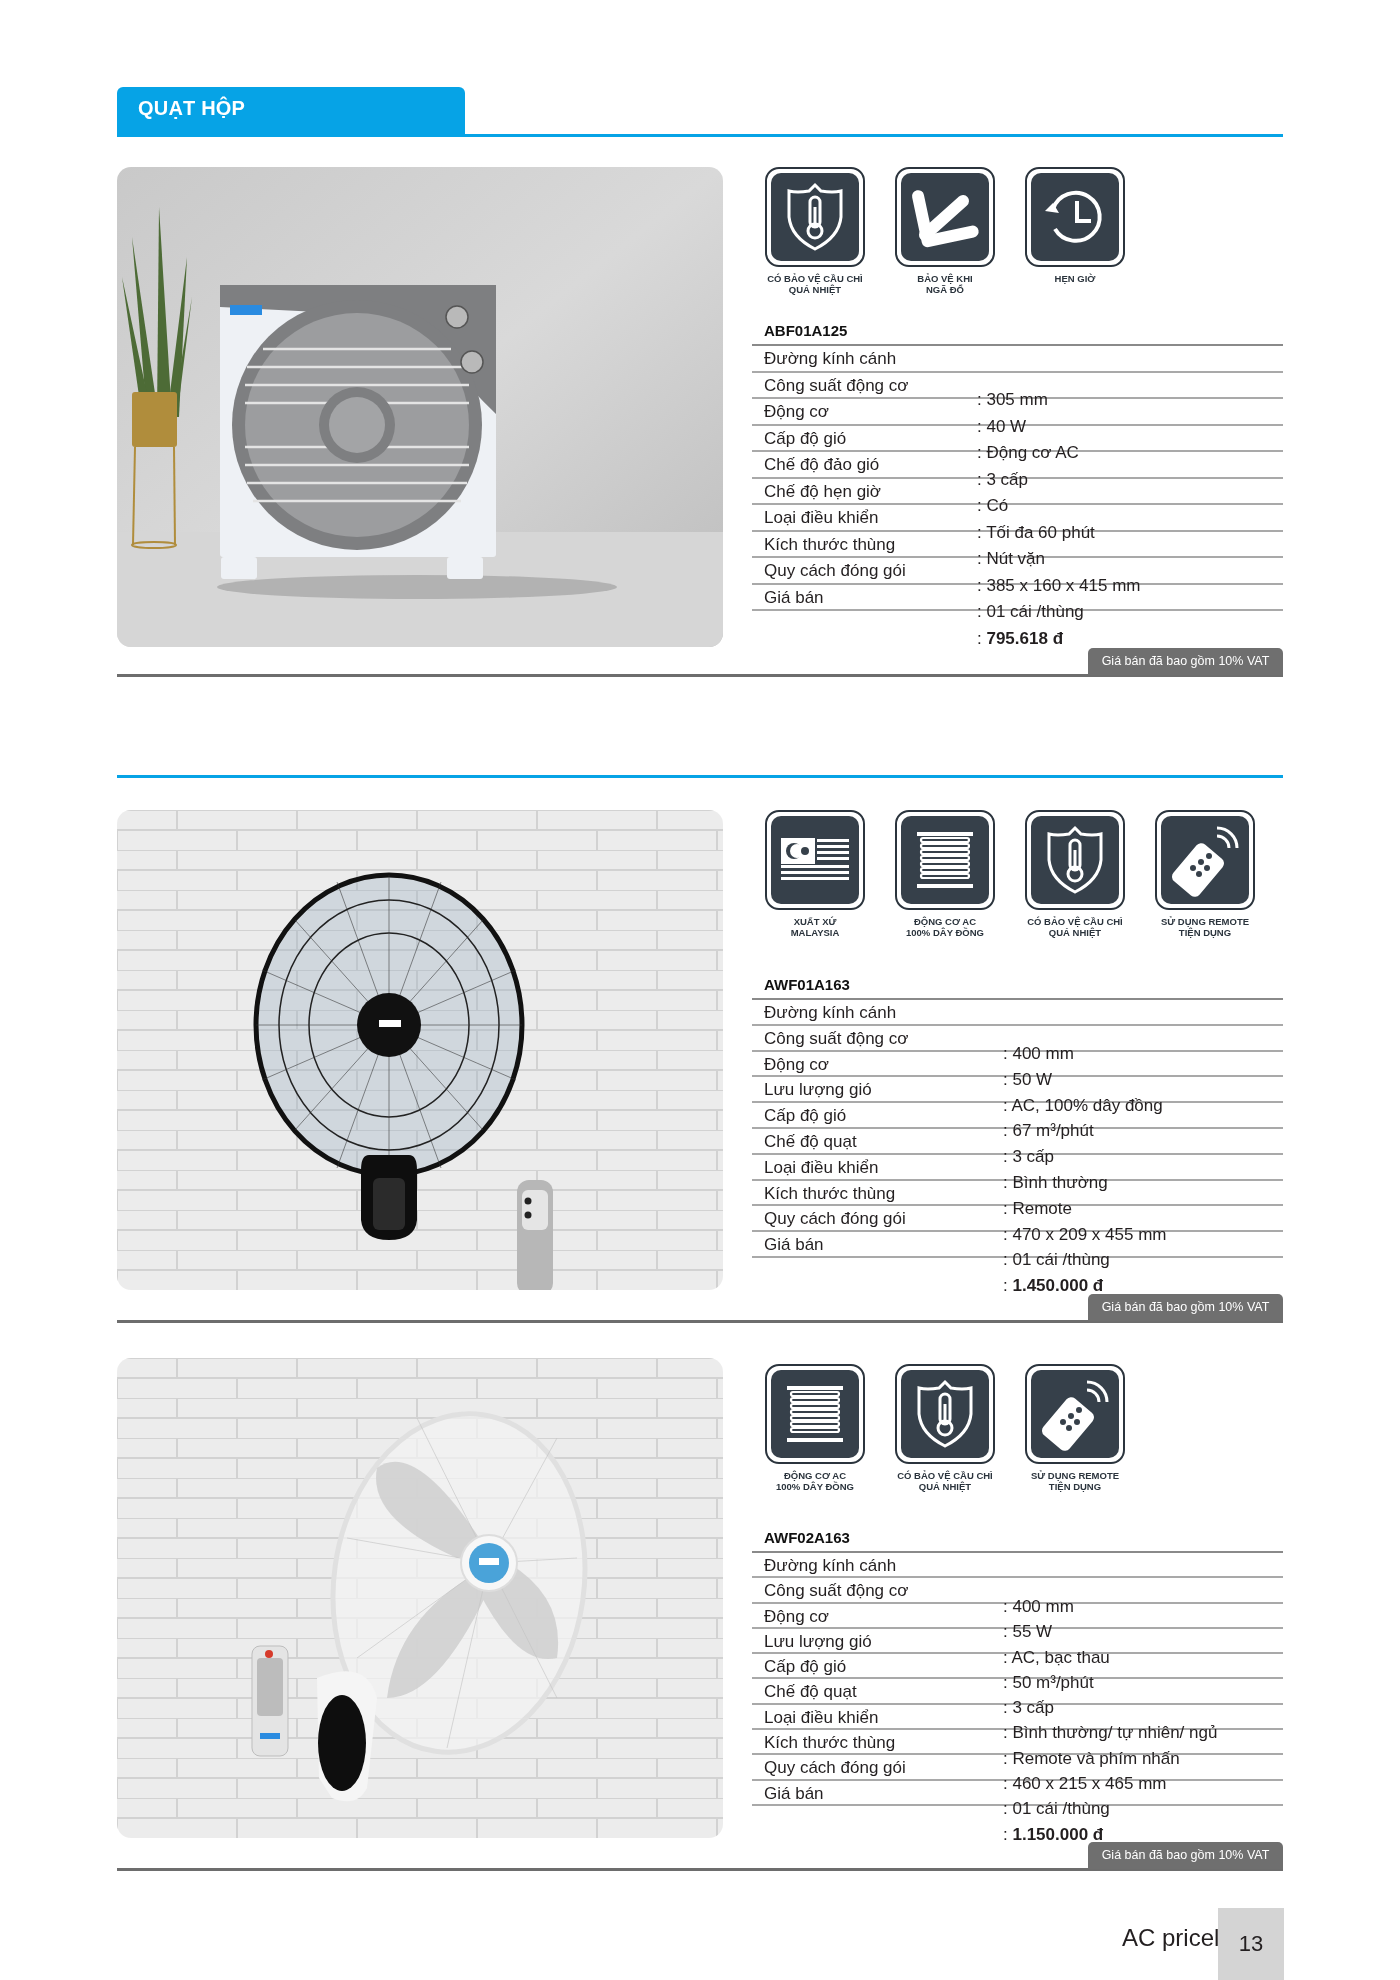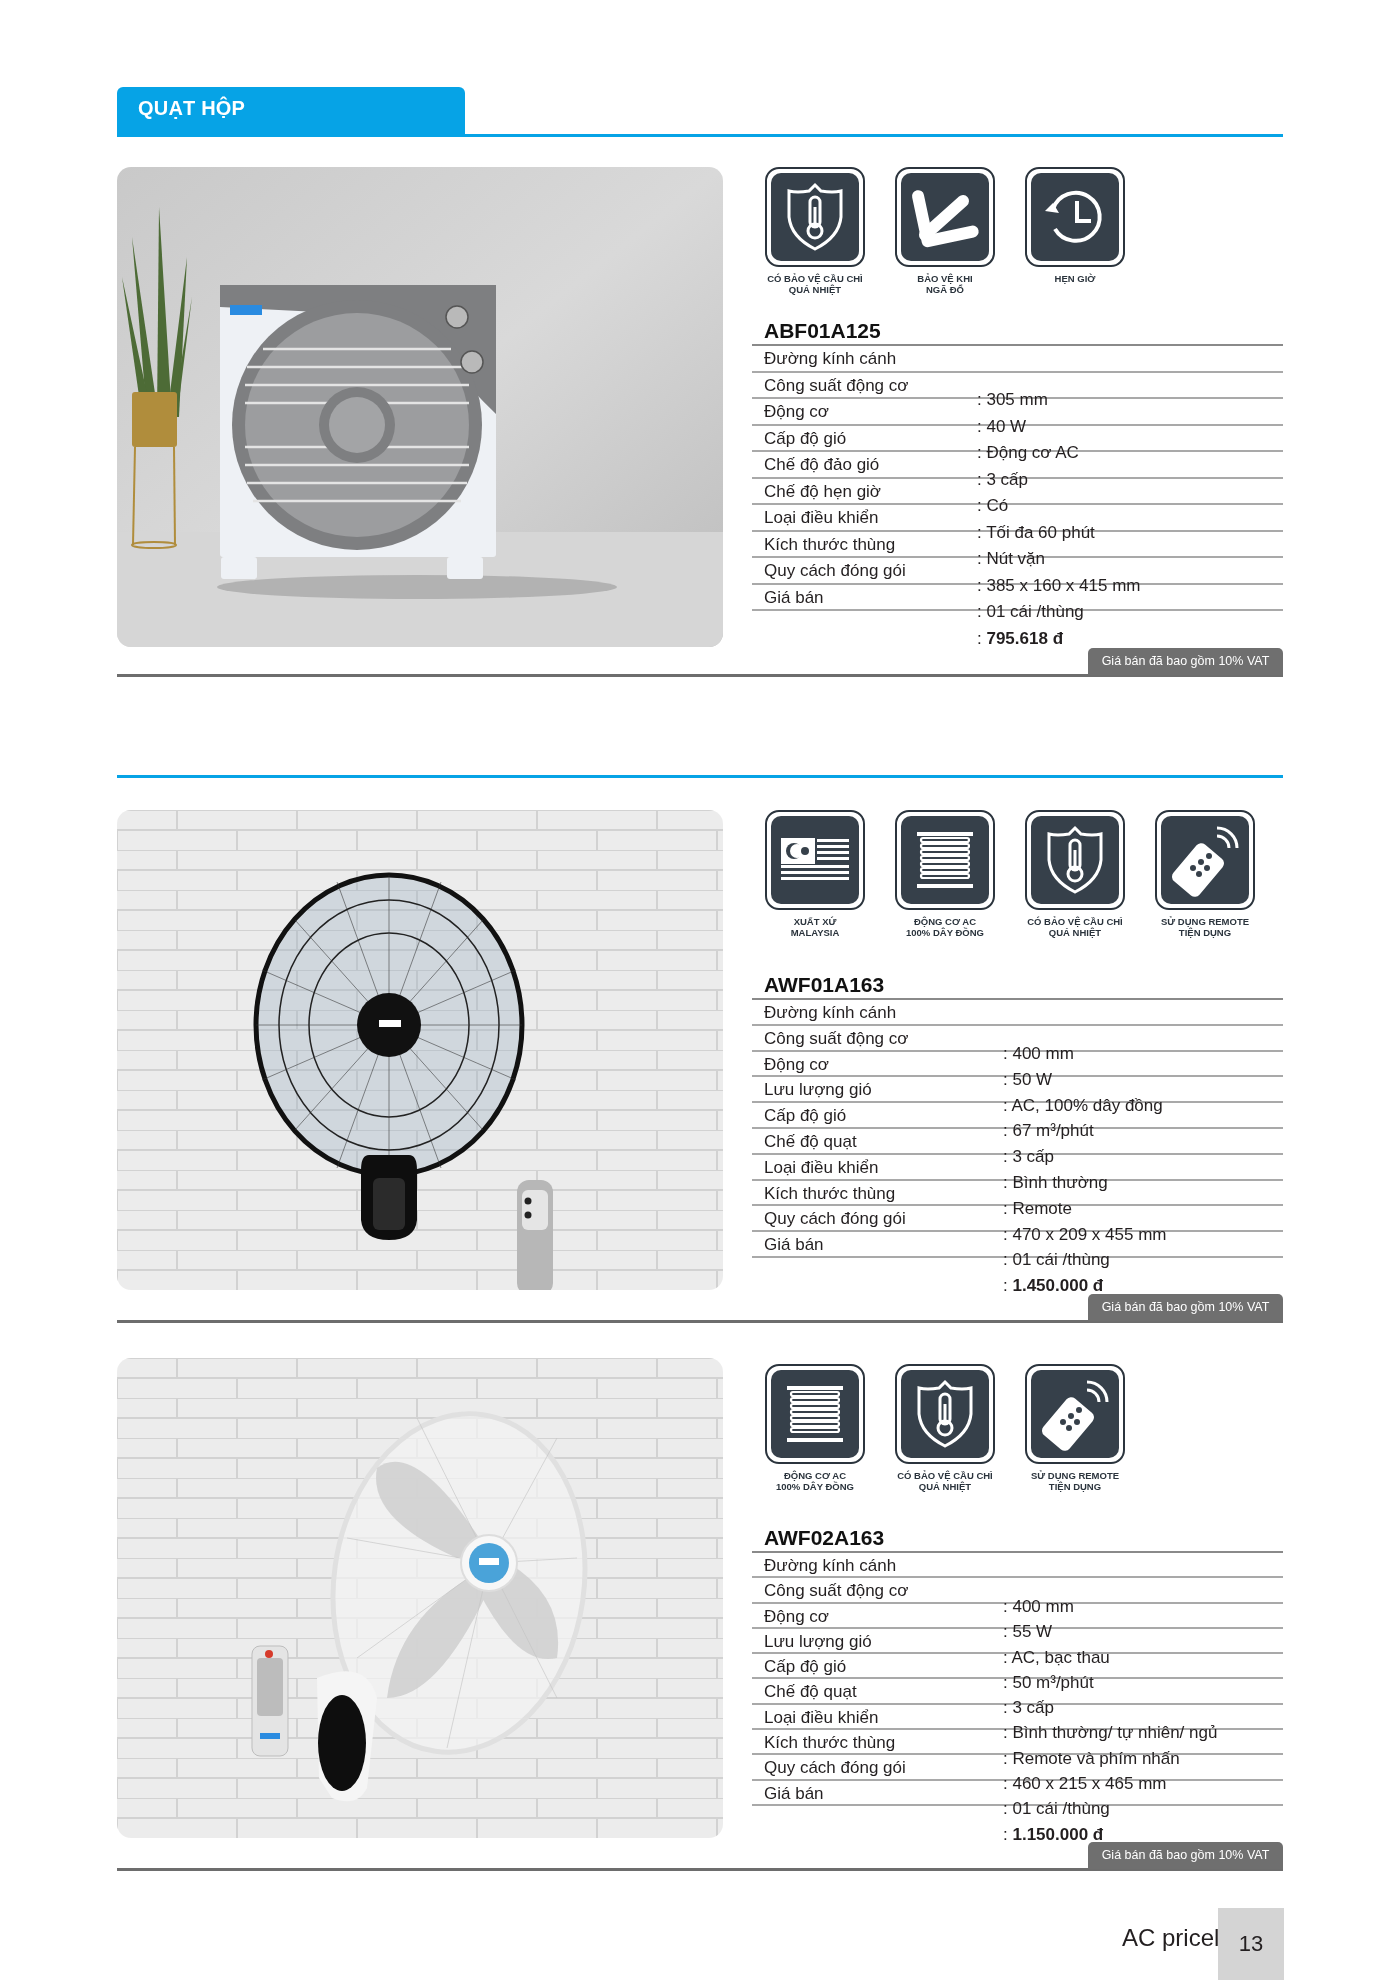--- a/index.html
+++ b/index.html
@@ -15,21 +15,21 @@
   .photo svg { display: block; width: 100%; height: 100%; }
 
   .icons { position: absolute; left: 762px; display: flex; gap: 24px; }
   .feature { width: 106px; display: flex; flex-direction: column; align-items: center; }
   .feature-box { width: 100px; height: 100px; border-radius: 14px; border: 2px solid #2b343d; padding: 4px; background: #ffffff; }
   .feature-inner { width: 100%; height: 100%; background: #36404a; border-radius: 10px; display: flex; align-items: center; justify-content: center; }
   .feature-inner svg { width: 76px; height: 76px; }
   .feature-label { margin-top: 6px; font-size: 9.5px; font-weight: bold; color: #2b343d; text-align: center; line-height: 11px; white-space: pre-line; }
 
   .spec { position: absolute; left: 752px; width: 531px; }
-  .spec-model { font-size: 21px; font-weight: bold; color: #111; padding-left: 12px; height: 27px; line-height: 27px; }
+  .spec-model { font-size: 15px; font-weight: bold; color: #111; padding-left: 12px; height: 27px; line-height: 27px; }
   .spec-table { border-top: 2px solid #8a8a8a; }
   .spec-row { display: flex; height: 26.5px; line-height: 25px; border-bottom: 2px solid #a9a9a9; font-size: 17px; color: #231f20; }
   .spec-row .label { padding-left: 12px; }
   .spec-row .value { white-space: nowrap; margin-top: 41px; }
   .spec-row .value b { font-weight: bold; }
 
   .vat-rule { position: absolute; left: 117px; width: 1166px; height: 3px; background: #6d6d6d; }
   .vat-tag { position: absolute; left: 1088px; width: 195px; height: 27px; background: #6f6f6f; border-radius: 5px 5px 0 0; color: #ffffff; font-size: 12.5px; line-height: 27px; text-align: center; }
 
   .footer-label { position: absolute; left: 1098px; top: 1924px; font-size: 24px; color: #231f20; margin-left: 24px; }

